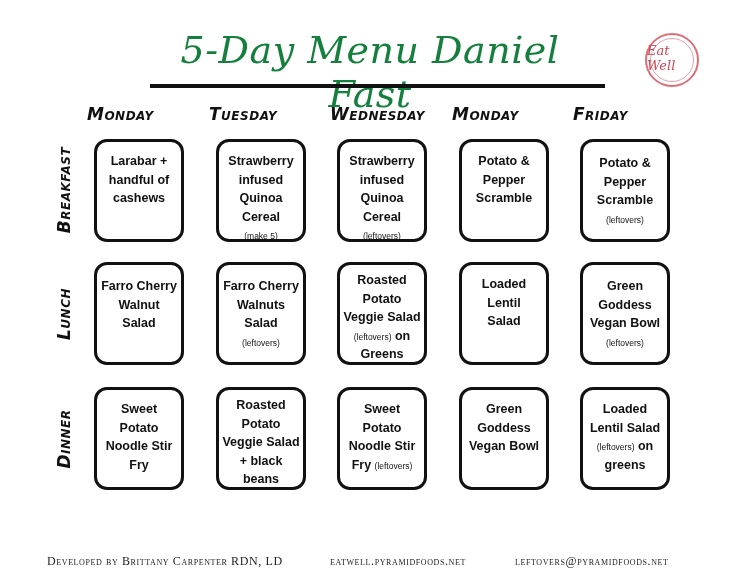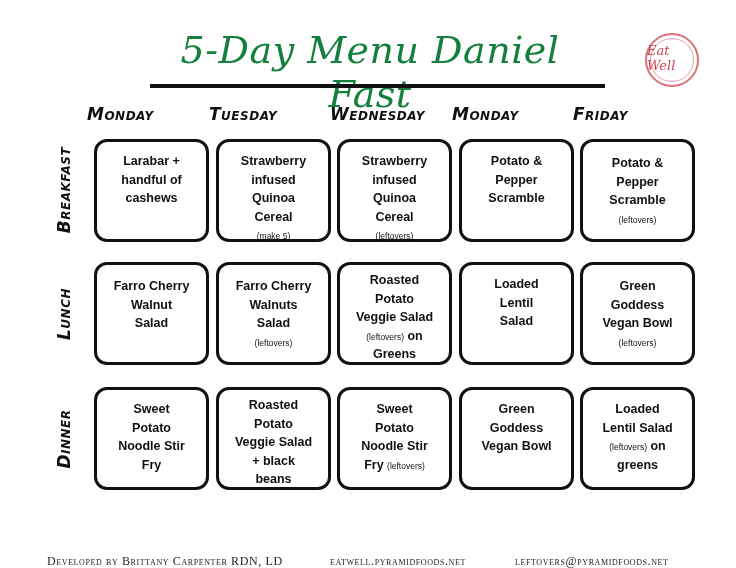--- a/index.html
+++ b/index.html
@@ -36,21 +36,21 @@
     position: absolute; left: 40px; width: 48px; height: 120px;
     display: flex; align-items: center; justify-content: center;
   }
   .meal span {
     transform: rotate(-90deg); white-space: nowrap;
     font-family: "DejaVu Sans", sans-serif; font-weight: bold; font-style: italic;
     font-size: 17px; font-variant: small-caps; letter-spacing: 0.5px; color: #111;
   }
 
   .box {
-    position: absolute; width: 115px; height: 103px; box-sizing: border-box;
+    position: absolute; width: 90px; height: 103px; box-sizing: border-box;
     border: 3px solid #111; border-radius: 13px; background: #fff;
     padding-top: 10px; text-align: center;
     font-family: "Liberation Sans", sans-serif; font-weight: bold; font-size: 12.5px; line-height: 18.5px;
     color: #111;
   }
   .box .main { display: block; white-space: pre-line; }
   .box .note { font-size: 8.5px; font-weight: normal; line-height: 14px; }
 
   .footer {
     position: absolute; top: 522px; font-family: "Liberation Serif", serif; font-size: 12px;

